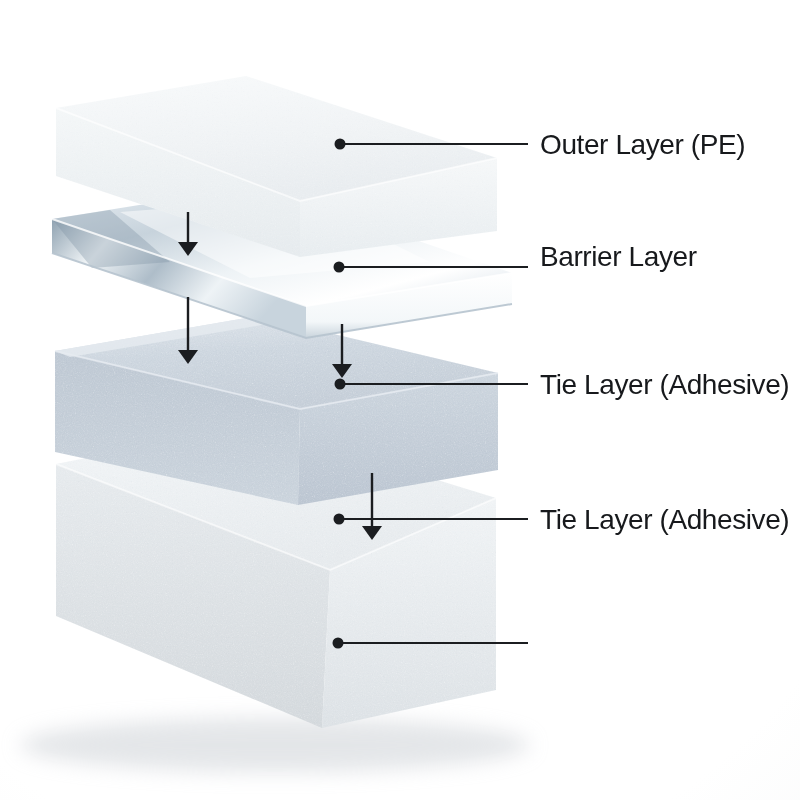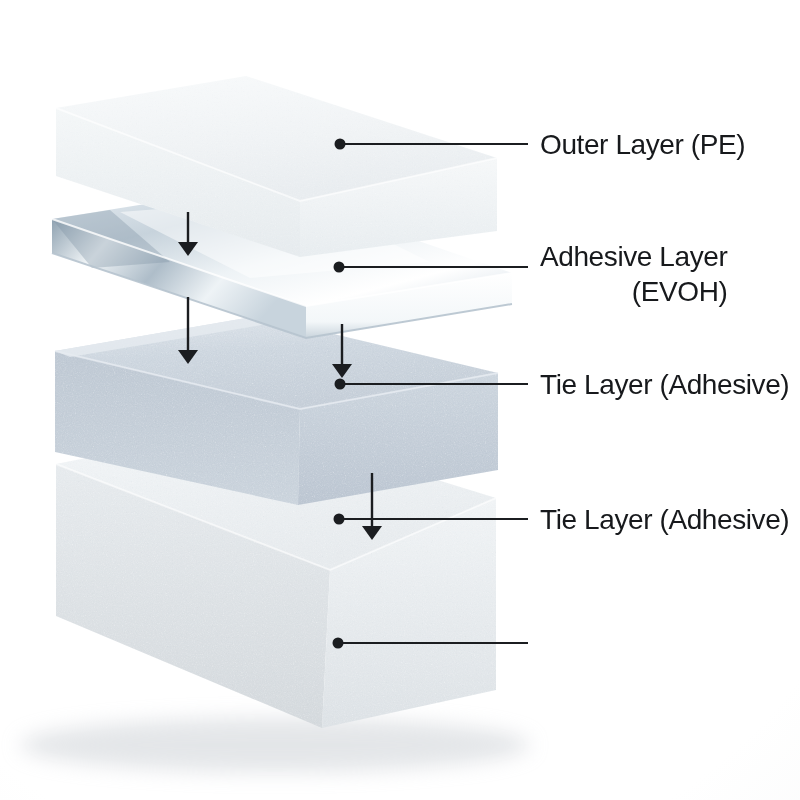--- a/index.html
+++ b/index.html
@@ -1,21 +1,21 @@
 <!DOCTYPE html>
 <html><head>
 <meta charset="utf-8">
 <style>
   html,body{margin:0;padding:0;}
   body{
     width:800px;height:800px;overflow:hidden;
     font-family:"Liberation Sans","DejaVu Sans",sans-serif;
     background:radial-gradient(120% 120% at 45% 42%, #ffffff 58%, #f1f3f4 100%);
   }
-  .stage{position:relative;width:800px;height:800px;text-align:right;}
+  .stage{position:relative;width:800px;height:800px;}
   .stage svg{position:absolute;left:0;top:0;}
   .label{
     position:absolute;left:540px;
     font-size:28px;line-height:35px;font-weight:500;
     letter-spacing:-0.4px;color:#17191c;white-space:nowrap;
   }
   .label-1{top:127px;}
   .label-2{top:239px;}
   .label-3{top:367px;}
   .label-4{top:502px;}
@@ -200,21 +200,20 @@
       <g>
         <line x1="372" y1="473" x2="372" y2="527"></line>
         <polygon points="372,540 362,526 382,526" stroke="none"></polygon>
       </g>
     </g>
   </svg>
 
   <div class="label label-1">Outer Layer (PE)</div>
 
   <div class="label label-2">
-    <span>Adhesive Layer</span><br>
-    <span>(EVOH)</span>
+    <span>Barrier Layer</span><br>
   </div>
 
   <div class="label label-3">Tie Layer (Adhesive)</div>
 
   <div class="label label-4">Tie Layer (Adhesive)</div>
 
 </div>
 
 </body></html>

